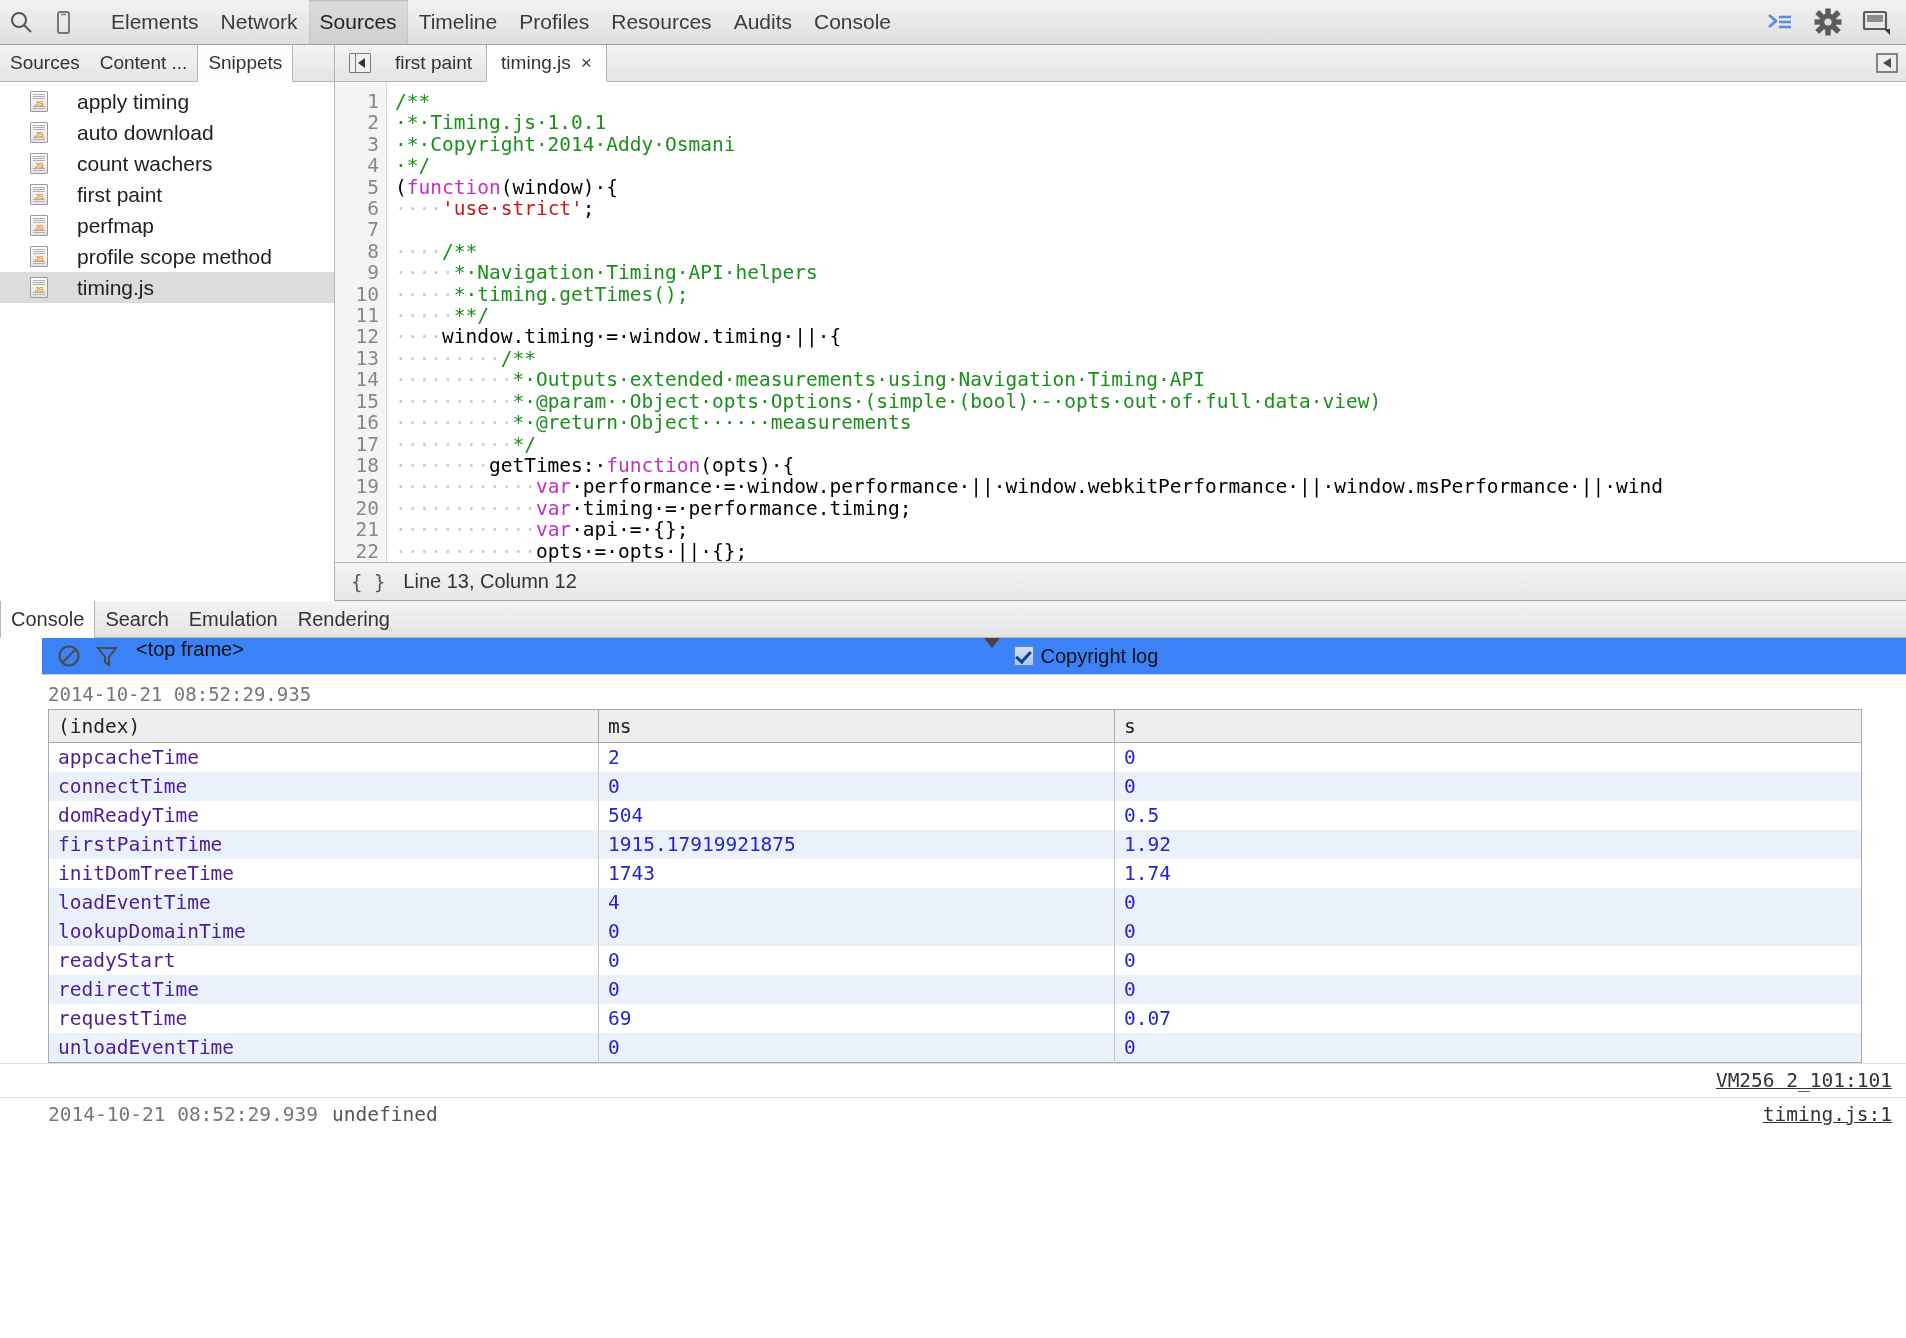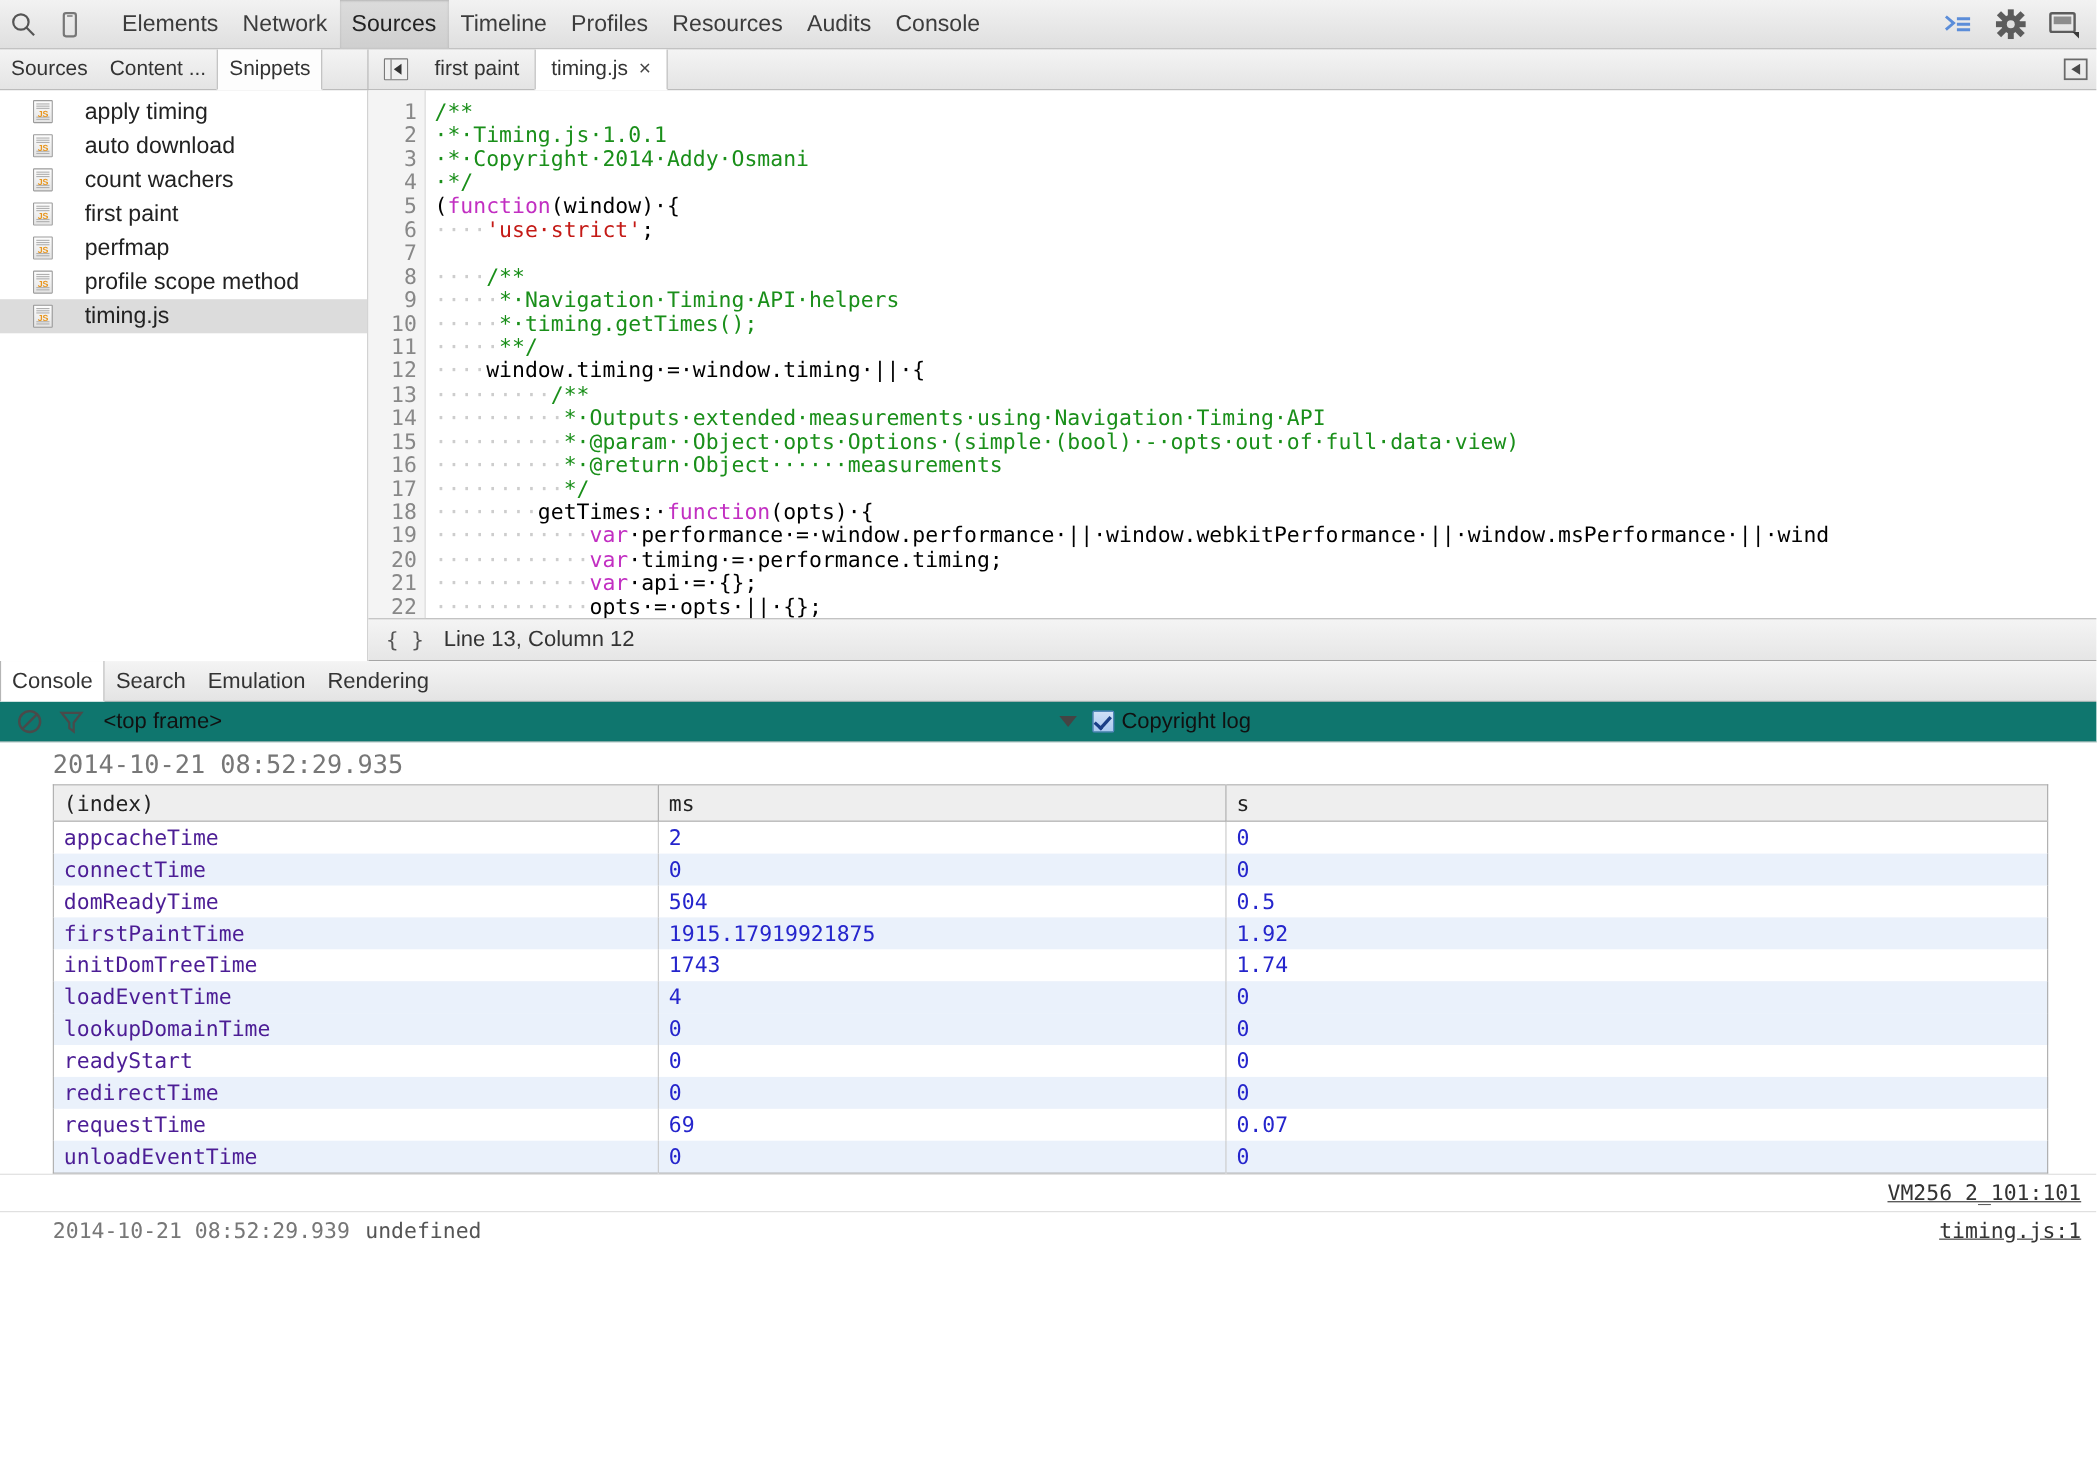--- a/index.html
+++ b/index.html
@@ -156,41 +156,41 @@
     display: flex; align-items: stretch;
   }
   .drawer-tab {
     display: flex; align-items: center; padding: 0 10px; font-size: 20px; color: #333; cursor: pointer;
   }
   .drawer-tab.selected {
     background: #fff; border-left: 1px solid #b5b5b5; border-right: 1px solid #b5b5b5;
     margin-bottom: -1px; border-bottom: 1px solid #fff;
   }
   .console-toolbar {
-    height: 36px; min-height: 36px; display: flex; align-items: center;
-    border-bottom: 1px solid #ccc; background: #0f766e; padding: 0 8px;
+    height: 36px; min-height: 36px; display: flex; 
+    border-bottom: 1px solid #ccc; background: #3b82f6; padding: 0 8px; margin-left: 42px;
   }
   .ct-icon { width: 38px; display: flex; align-items: center; justify-content: center; cursor: pointer; }
   .ct-frame { font-size: 20px; color: #111; margin-left: 10px; font-family: "Liberation Sans", sans-serif; }
   .ct-caret { margin-left: auto; margin-right: 14px; width:0;height:0;
     border-left: 8px solid transparent; border-right: 8px solid transparent; border-top: 10px solid #444; }
   .ct-preserve { display: flex; align-items: center; margin-right: auto; }
   .cbox {
     width: 20px; height: 20px; border: 1px solid #5a86c6; border-radius: 2px;
     background: linear-gradient(#cfe0f7,#a9c8ef); position: relative; margin-right: 7px; box-sizing: border-box;
   }
   .cbox:after {
     content: ""; position: absolute; left: 4px; top: 1px; width: 6px; height: 12px;
     border: solid #1a3f86; border-width: 0 3px 3px 0; transform: rotate(42deg);
   }
   .ct-preserve span { font-size: 20px; color: #111; }
 
   .console-body { flex: 1; overflow: hidden; background: #fff; position: relative;
     font-family: "DejaVu Sans Mono", monospace; }
-  .log-ts { font-size: 23px; color: #777; padding: 8px 0 4px 48px; font-family: "DejaVu Sans Mono", monospace; }
+  .log-ts { font-size: 19px; color: #777; padding: 8px 0 4px 48px; font-family: "DejaVu Sans Mono", monospace; }
   .table-wrap { padding: 0 44px 0 48px; }
   table.console-table {
     border-collapse: collapse; width: 100%;
     font-family: "DejaVu Sans Mono", monospace; font-size: 19.5px;
     border: 1px solid #aaa;
   }
   table.console-table th {
     background: #eee; text-align: left; font-weight: normal; color: #222;
     padding: 4px 0 4px 9px; border-right: 1px solid #aaa; border-bottom: 1px solid #aaa;
     height: 24px;

